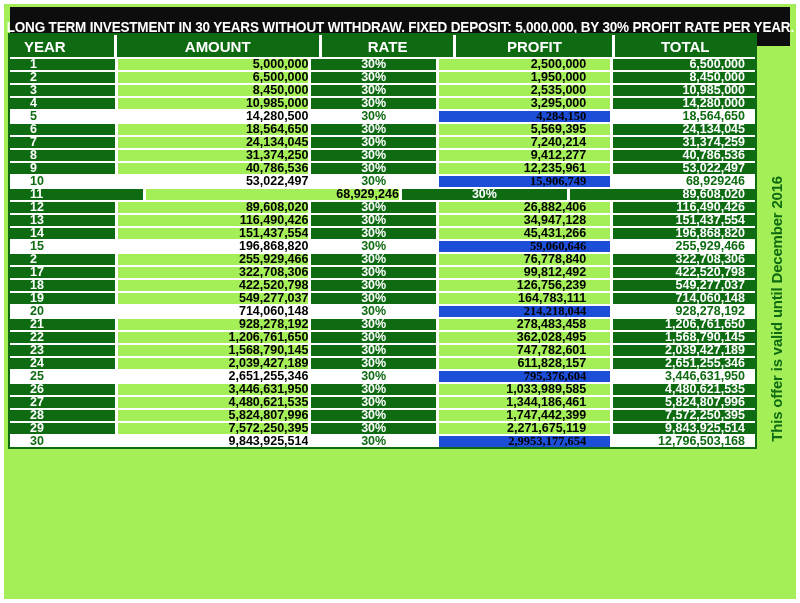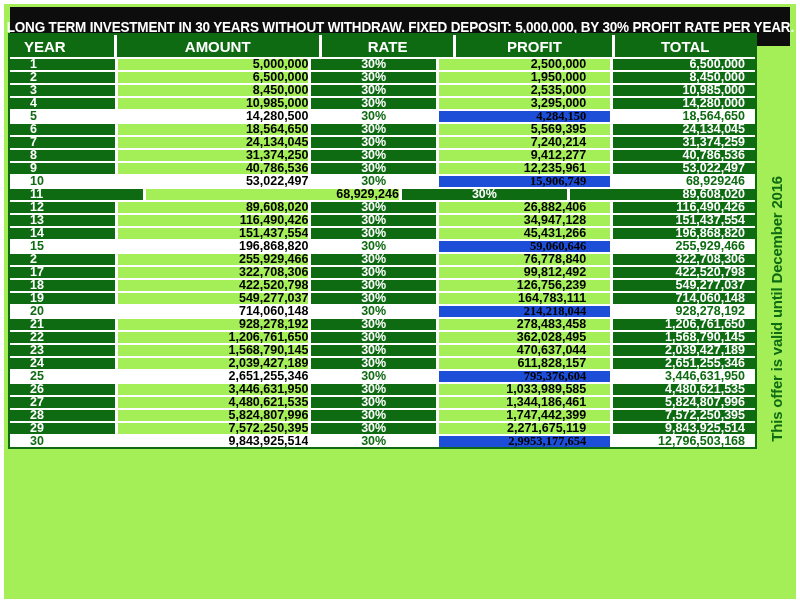--- a/index.html
+++ b/index.html
@@ -228,21 +228,21 @@
       <div class="cell c-year">22</div>
       <div class="cell c-amount">1,206,761,650</div>
       <div class="cell c-rate">30%</div>
       <div class="cell c-profit">362,028,495</div>
       <div class="cell c-total">1,568,790,145</div>
     </div>
     <div class="row">
       <div class="cell c-year">23</div>
       <div class="cell c-amount">1,568,790,145</div>
       <div class="cell c-rate">30%</div>
-      <div class="cell c-profit">470,637,044</div>
+      <div class="cell c-profit">747,782,601</div>
       <div class="cell c-total">2,039,427,189</div>
     </div>
     <div class="row">
       <div class="cell c-year">24</div>
       <div class="cell c-amount">2,039,427,189</div>
       <div class="cell c-rate">30%</div>
       <div class="cell c-profit">611,828,157</div>
       <div class="cell c-total">2,651,255,346</div>
     </div>
     <div class="row hl">

